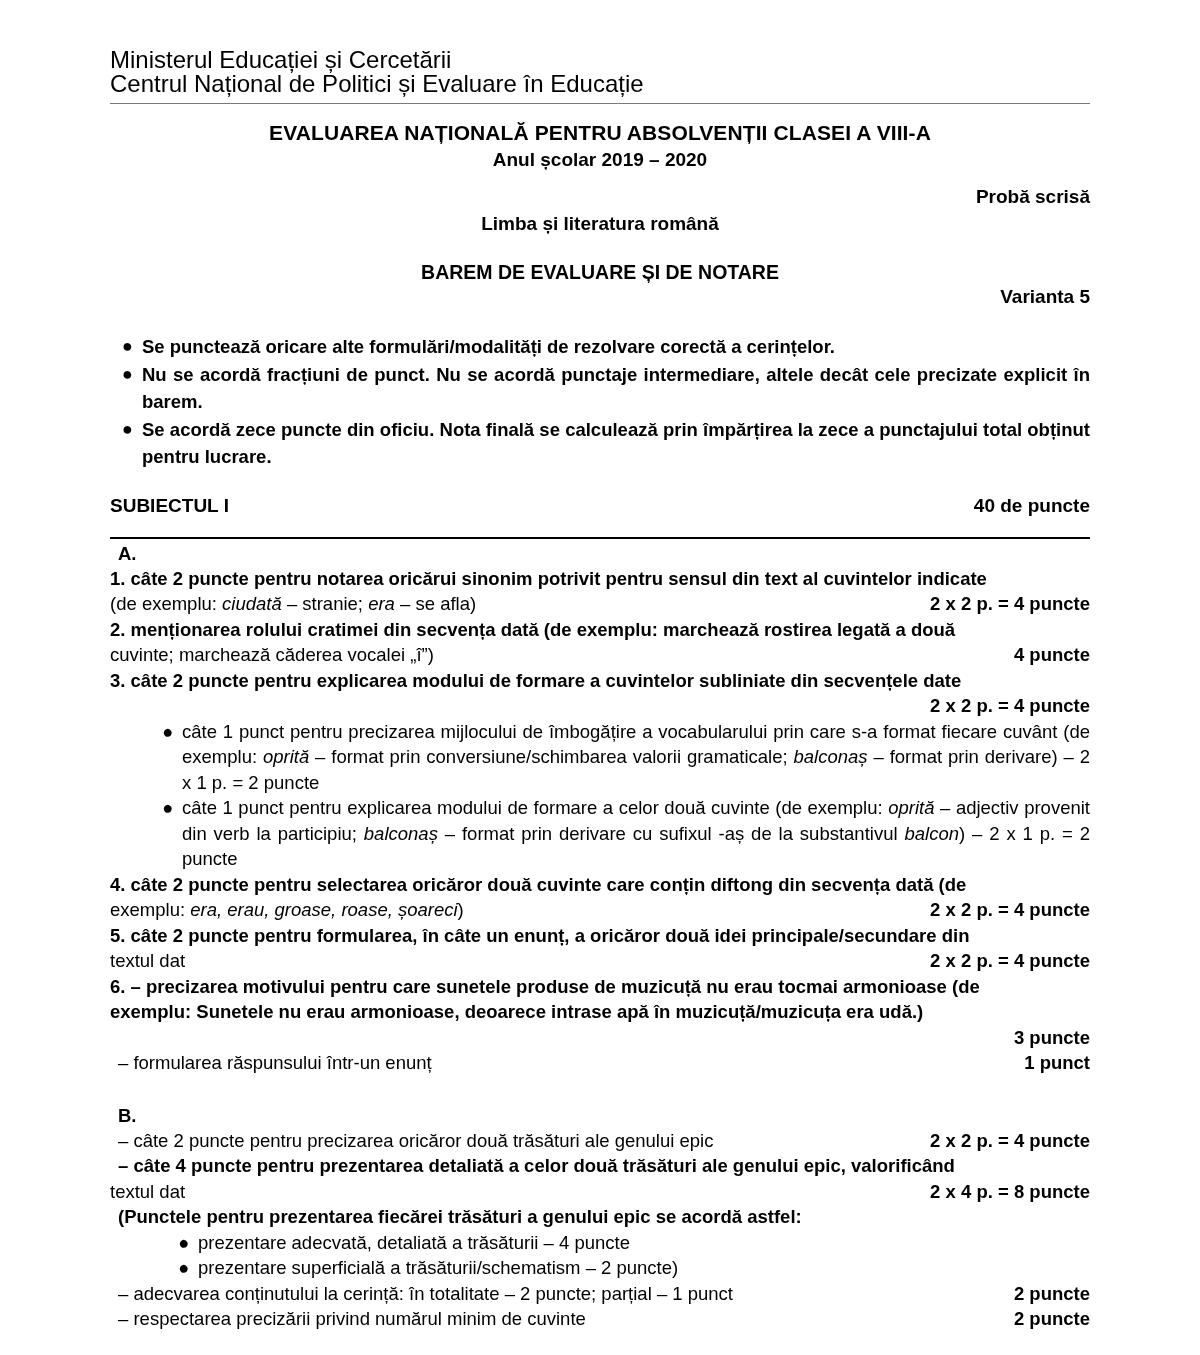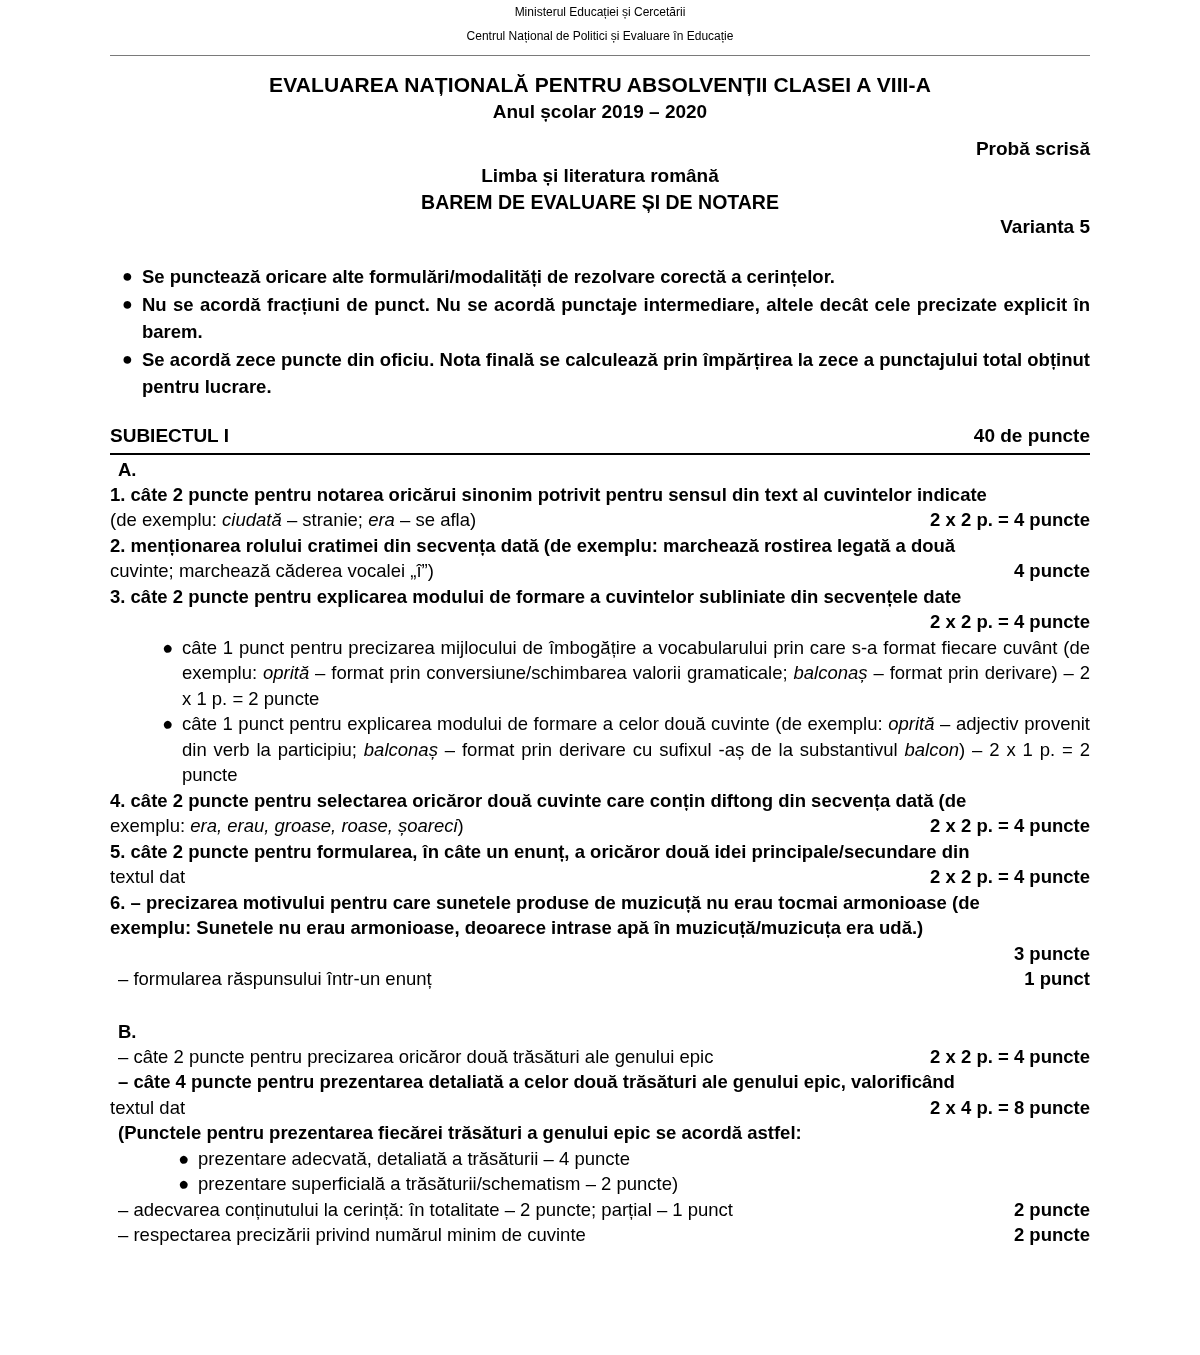--- a/index.html
+++ b/index.html
@@ -24,23 +24,23 @@
   }
   .inner {
     position: absolute;
     left: 110px;
     top: 0;
     width: 980px;
   }
 
   
   .ministry {
-    text-align: center;
-    font-size: 12px;
+    font-size: 24px;
     line-height: 24px;
+    padding-top: 48px;
   }
   .ministry div { white-space: nowrap; }
 
   .hrule {
     border: 0;
     border-top: 1px solid #7a7a7a;
     margin: 7px 0 0 0;
     width: 980px;
   }
 
@@ -64,20 +64,21 @@
     margin-top: 10px;
     text-align: right;
   }
   .t-limba {
     font-size: 19px;
     line-height: 27px;
   }
   .t-barem {
     font-size: 19.5px;
     line-height: 27px;
+    margin-top: 22px;
   }
   .varianta {
     text-align: right;
     font-weight: bold;
     font-size: 19px;
   }
 
   
   .notes {
     margin-top: 25px;
@@ -103,21 +104,21 @@
   
   .subject-head {
     margin-top: 23px;
     display: flex;
     justify-content: space-between;
     align-items: baseline;
     font-weight: bold;
     font-size: 19px;
     line-height: 24px;
     border-bottom: 2px solid #000;
-    padding-bottom: 5px;
+    padding-bottom: 19px;
   }
 
   .sect-letter {
     font-weight: bold;
     font-size: 18.5px;
     line-height: 25px;
     margin-top: 2px;
   }
 
   

